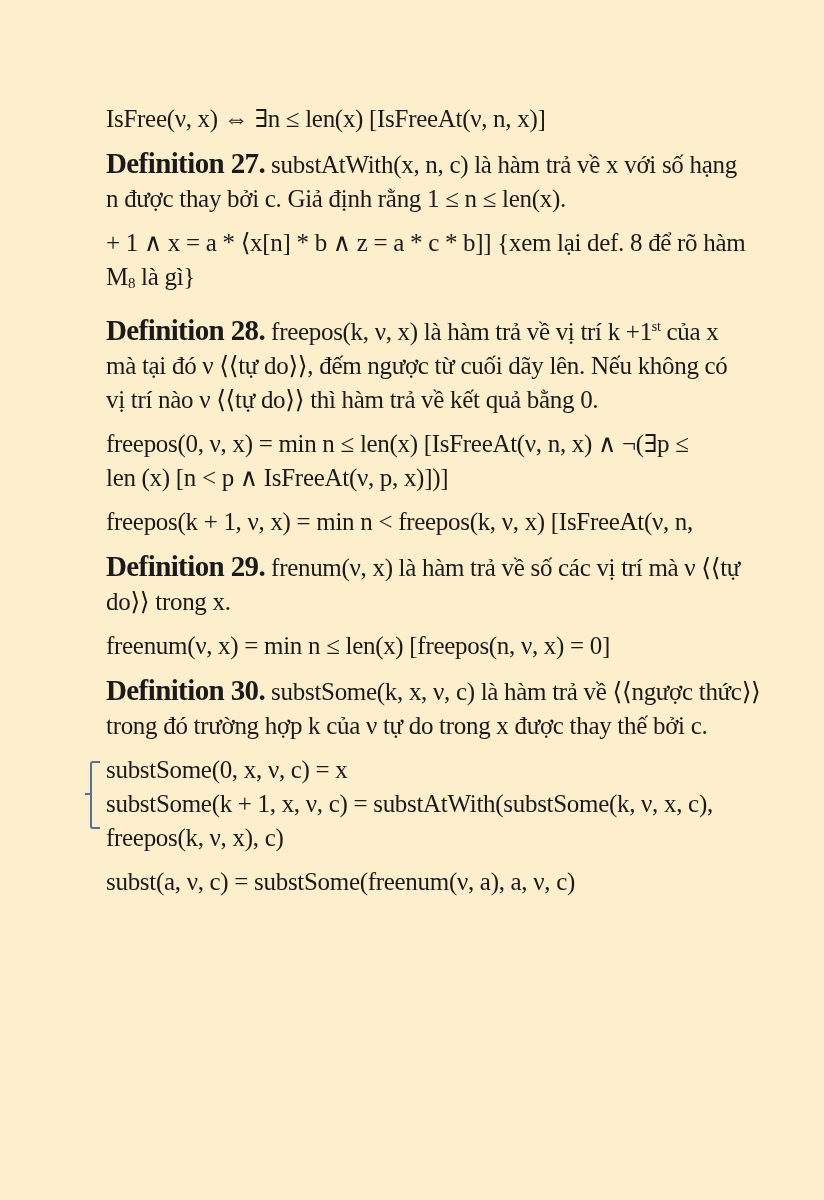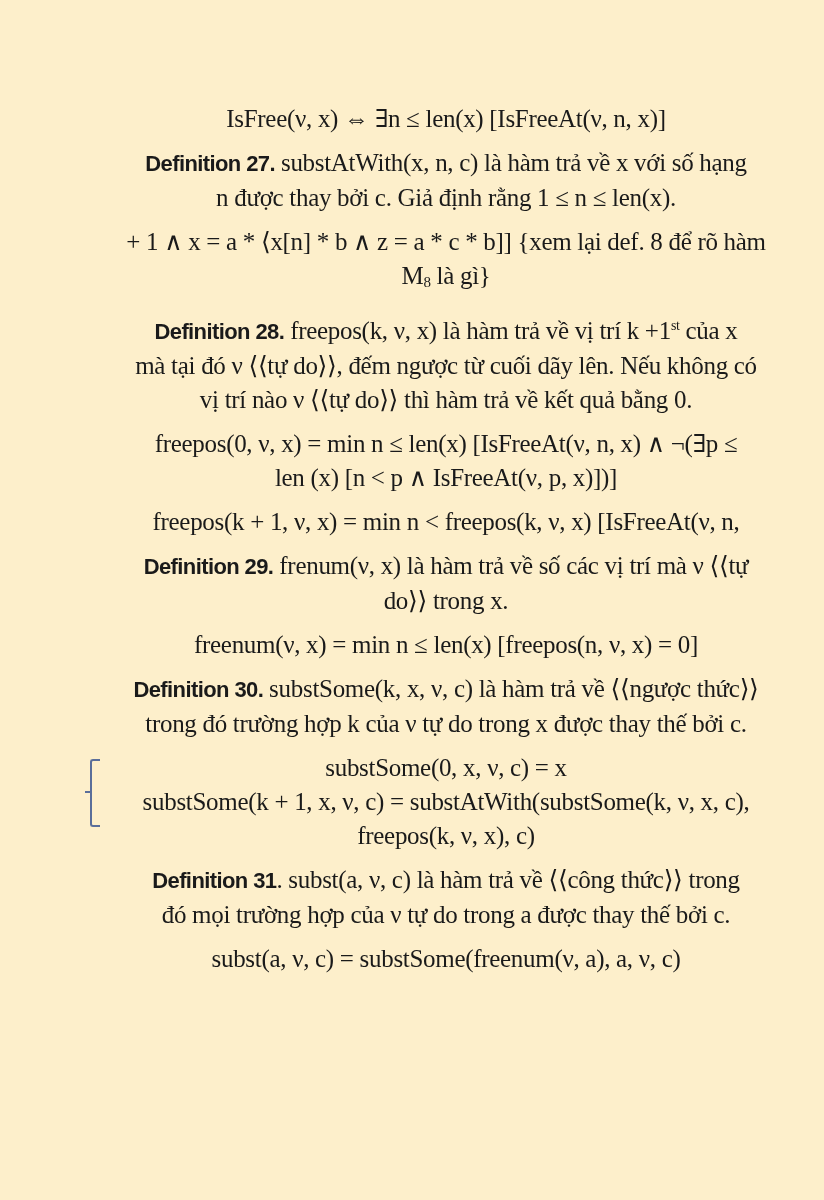--- a/index.html
+++ b/index.html
@@ -22,26 +22,25 @@
       top: 102px;
       width: 680px;
     }
     .line {
       line-height: 34px;
       white-space: nowrap;
       letter-spacing: -0.3px;
     }
     .para {
       margin-bottom: 10px;
-      text-align: center;
     }
     .def-label {
-      font-family: Liberation Sans, sans-serif;
+      font-family: Liberation Serif, serif;
       font-weight: bold;
-      font-size: 22px;
+      font-size: 29px;
       letter-spacing: -0.6px;
     }
     .sub {
       font-size: 15px;
       vertical-align: -3px;
     }
     .sup {
       font-size: 14px;
       vertical-align: 9px;
     }
@@ -127,24 +126,18 @@
     <div class="line">trong đó trường hợp k của ν tự do trong x được thay thế bởi c.</div>
   </div>
 
   <div class="para bracket-group">
     <div class="bracket"></div>
     <div class="line" style="">substSome(0, x, ν, c) = x</div>
     <div class="line">substSome(k + 1, x, ν, c) = substAtWith(substSome(k, ν, x, c),</div>
     <div class="line">freepos(k, ν, x), c)</div>
   </div>
 
-  <div class="para">
-    <div class="line">
-      <span class="def-label">Definition 31</span><span>.</span><span> subst(a, ν, c) là hàm trả về ⟨⟨công thức⟩⟩ trong</span>
-    </div>
-    <div class="line">đó mọi trường hợp của ν tự do trong a được thay thế bởi c.</div>
-  </div>
 
   <div class="para">
     <div class="line">subst(a, ν, c) = substSome(freenum(ν, a), a, ν, c)</div>
   </div>
 
 </div>
 
 </body></html>

